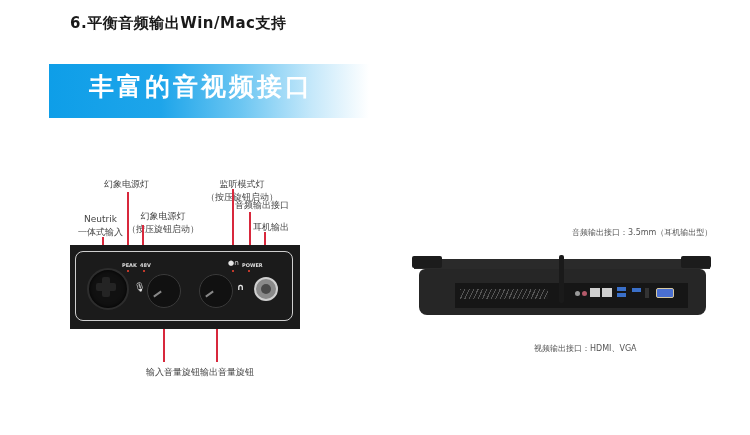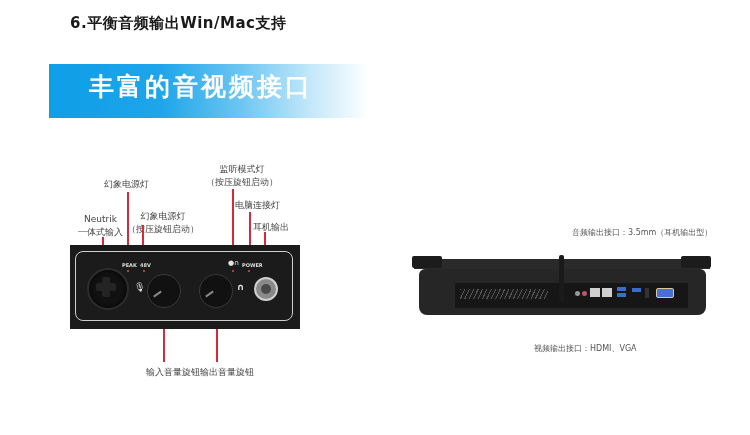--- a/index.html
+++ b/index.html
@@ -47,25 +47,25 @@
 
 <div class="abs label" style="left:78px;top:213px;">
   <div>Neutrik</div>
   <div>一体式输入</div>
 </div>
 <div class="abs label" style="left:104px;top:178px;">幻象电源灯</div>
 <div class="abs label" style="left:127px;top:210px;">
   <div>幻象电源灯</div>
   <div>（按压旋钮启动）</div>
 </div>
-<div class="abs label" style="left:206px;top:163px;">
+<div class="abs label" style="left:206px;top:178px;">
   <div>监听模式灯</div>
   <div>（按压旋钮启动）</div>
 </div>
-<div class="abs label" style="left:235px;top:199px;">电脑连接灯</div>
+<div class="abs label" style="left:235px;top:199px;">音频输出接口</div>
 <div class="abs label" style="left:253px;top:221px;">耳机输出</div>
 
 <div class="abs line" style="left:102px;top:237px;height:33px;"></div>
 <div class="abs line" style="left:127px;top:192px;height:66px;"></div>
 <div class="abs line" style="left:142px;top:225px;height:33px;"></div>
 <div class="abs line" style="left:232px;top:189px;height:68px;"></div>
 <div class="abs line" style="left:249px;top:212px;height:45px;"></div>
 <div class="abs line" style="left:264px;top:232px;height:45px;"></div>
 <div class="abs line" style="left:163px;top:290px;height:72px;"></div>
 <div class="abs line" style="left:216px;top:290px;height:72px;"></div>

